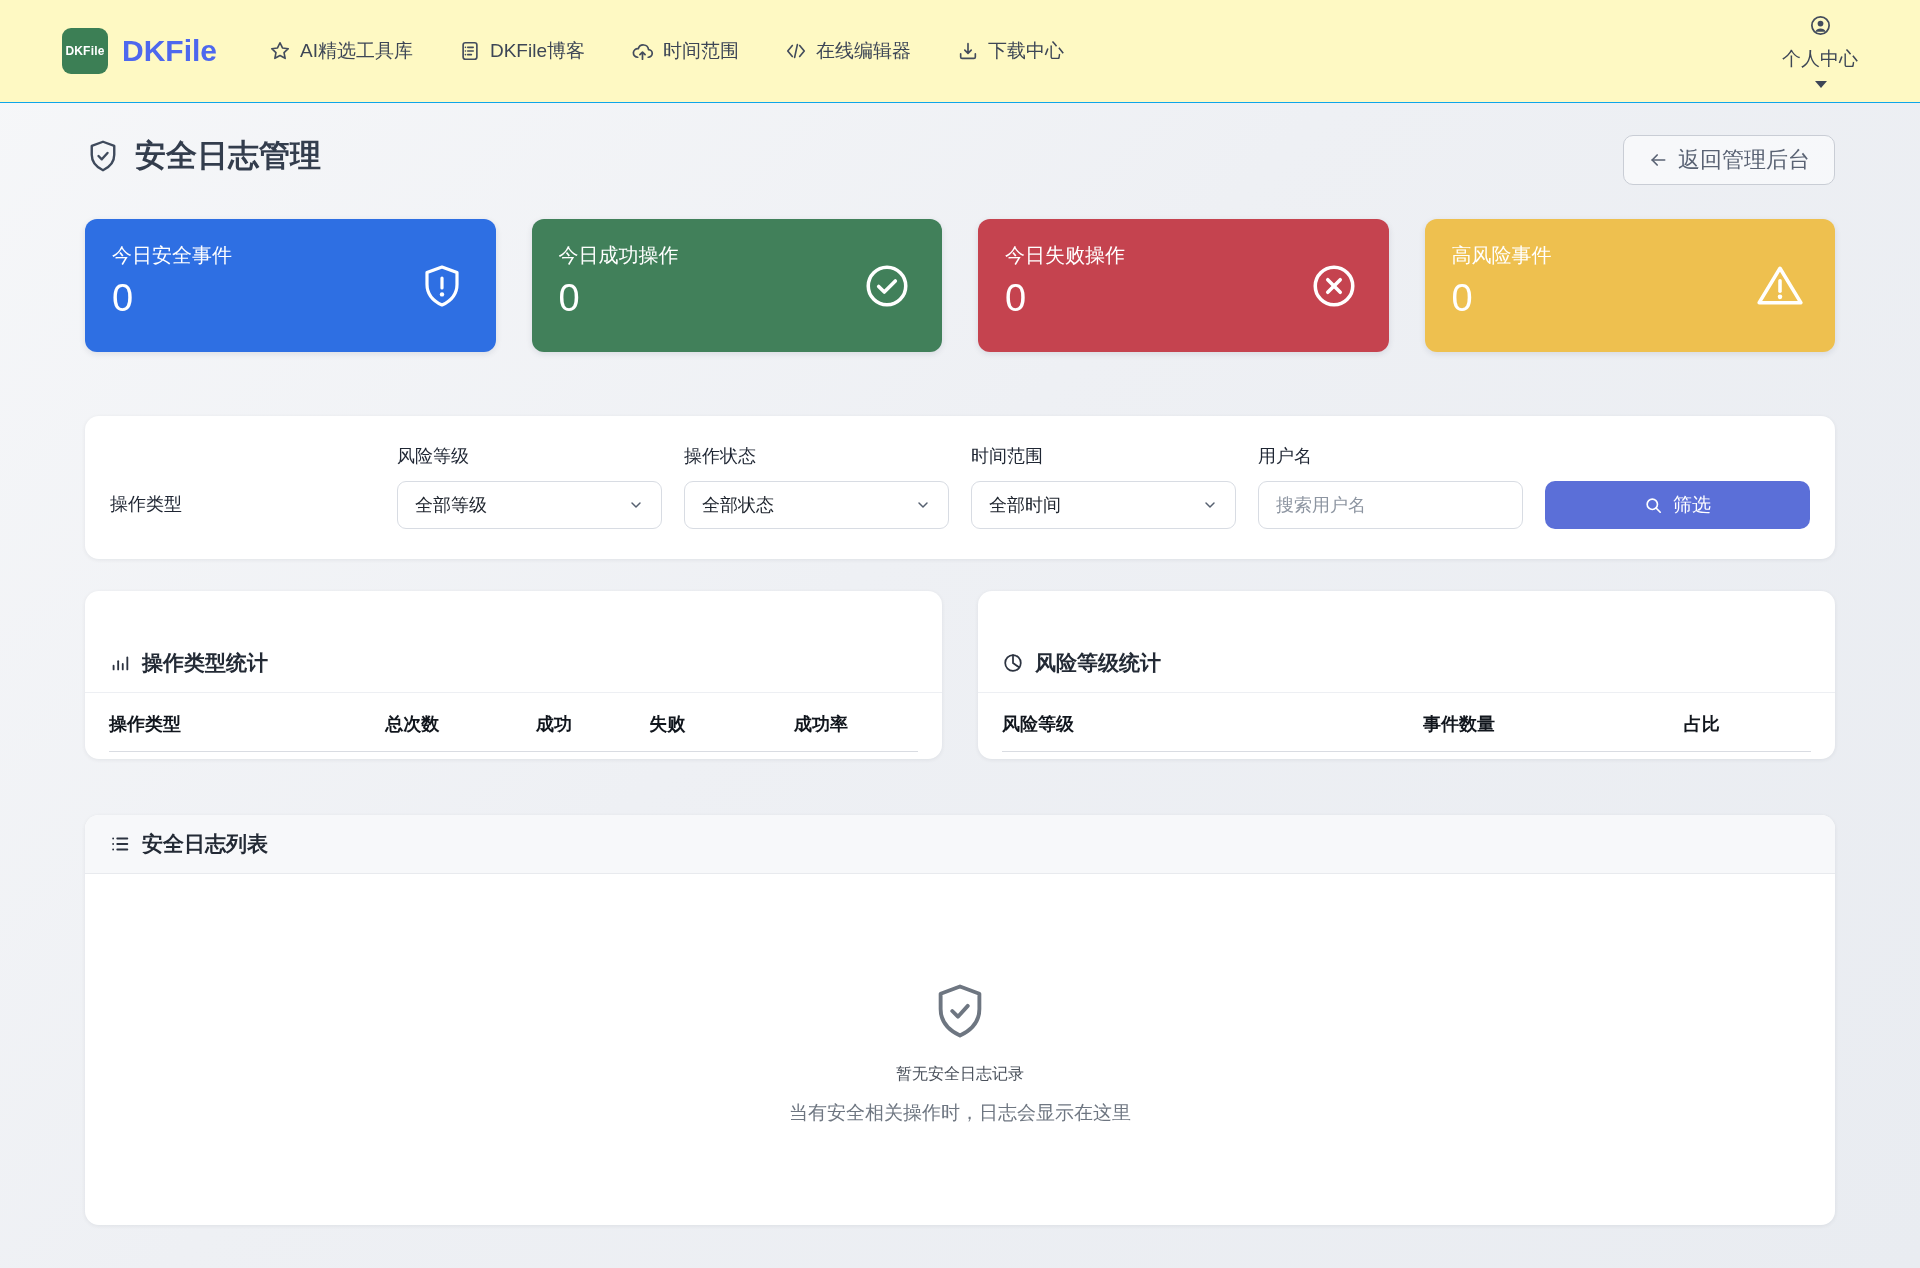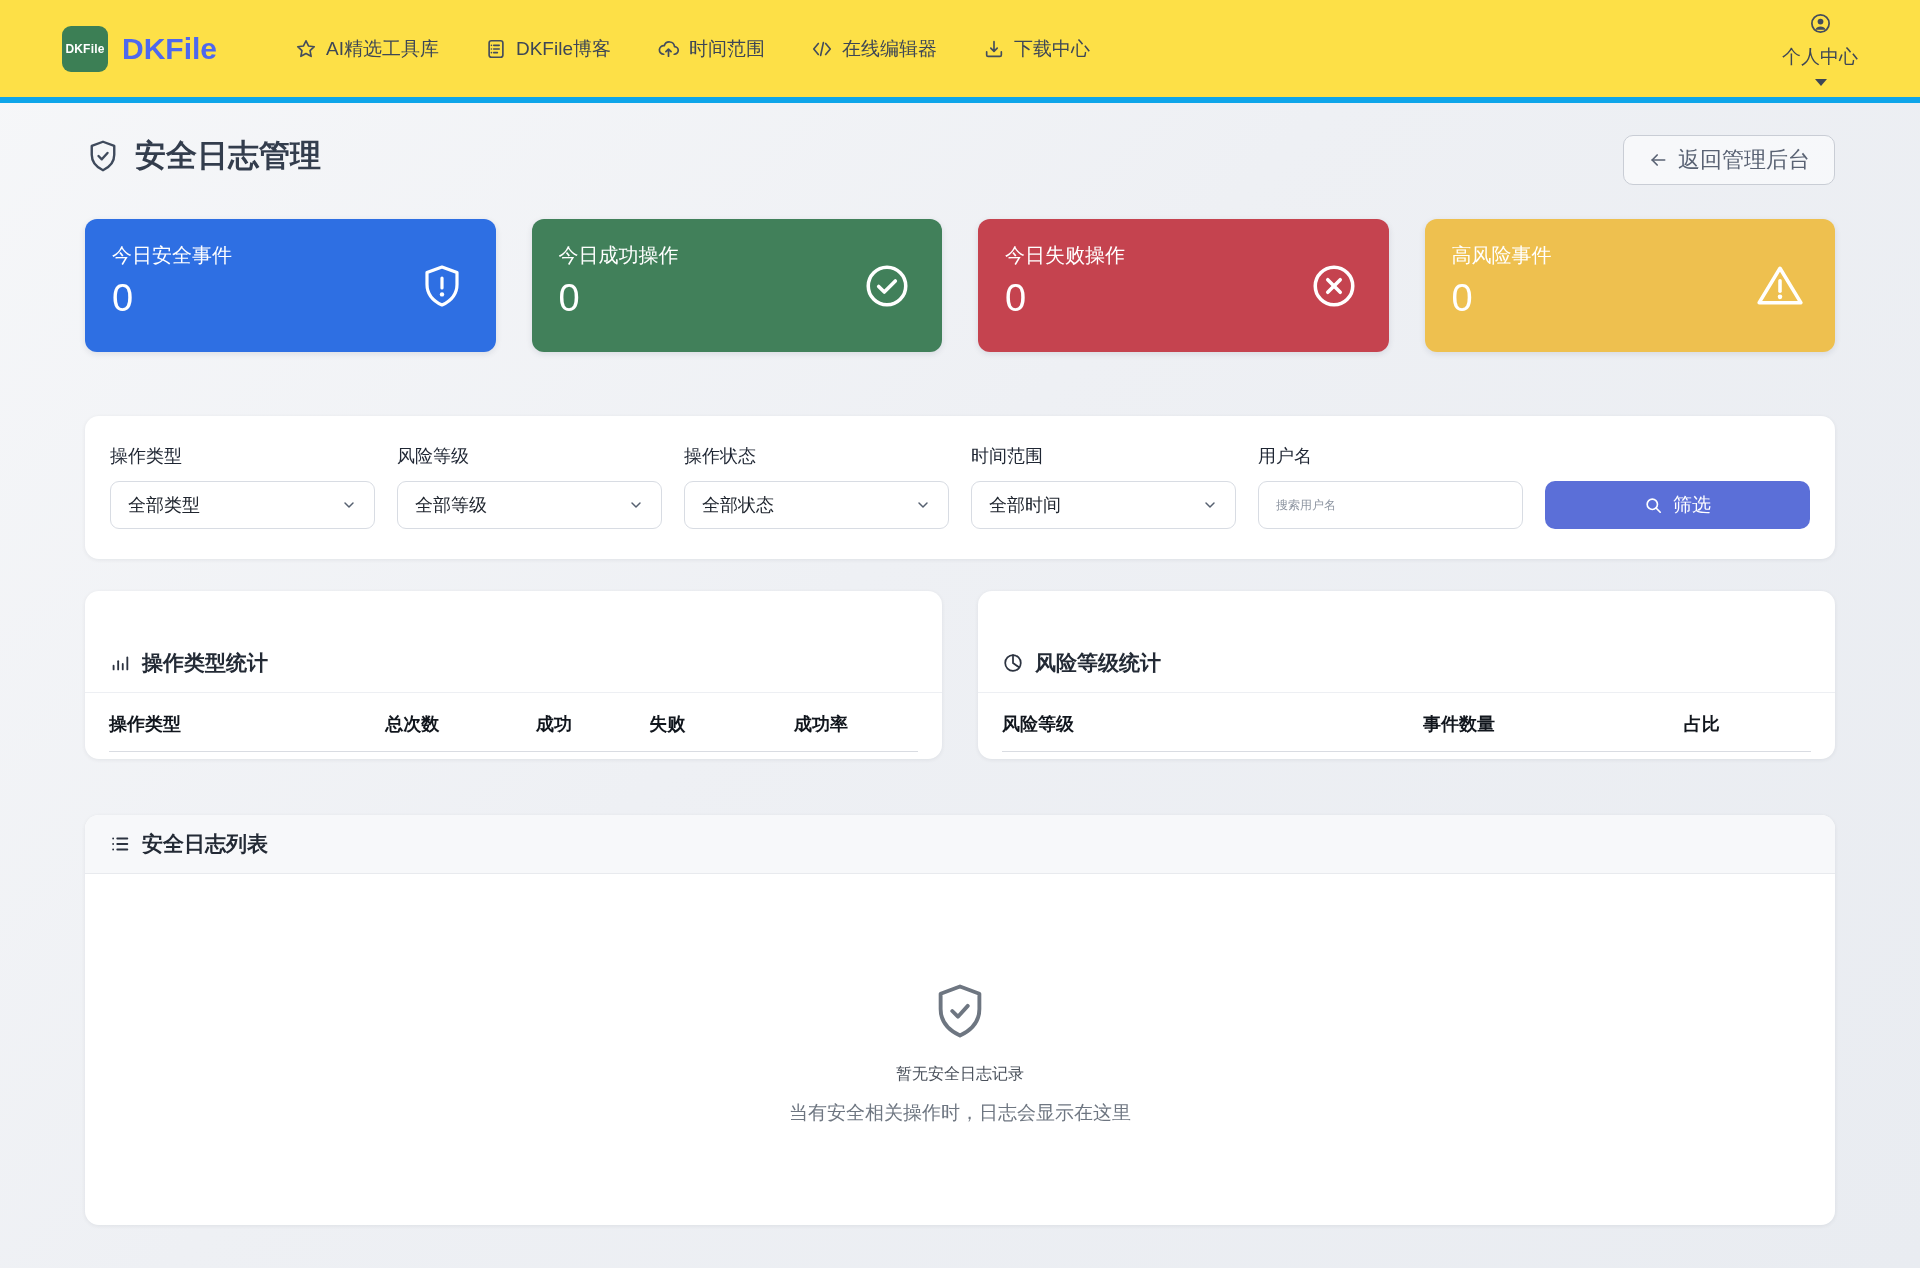--- a/index.html
+++ b/index.html
@@ -6,22 +6,22 @@
   html,body { width:1920px; height:1268px; overflow:hidden; }
   body {
     font-family:"Liberation Sans","DejaVu Sans",sans-serif;
     background:linear-gradient(135deg,#f6f7f9 0%,#eef0f4 45%,#e9ecf1 100%);
     color:#2c3442;
   }
   svg { display:block; }
 
   
   .navbar {
-    height:103px; background:#fde047; border-bottom:6px solid #0ea5e9;
-    display:flex; align-items:center; padding:0 62px;gap:26px;
+    height:103px; background:#fef9c3; border-bottom:1px solid #0ea5e9;
+    display:flex; align-items:center; padding:0 62px;
   }
   .brand { display:flex; align-items:center; gap:14px; cursor:pointer; }
   .logo-badge {
     width:46px; height:46px; border-radius:9px; background:#3c7f55;
     color:#fff; font-size:12px; font-weight:700;
     display:flex; align-items:center; justify-content:center; letter-spacing:.2px;
   }
   .brand-name { font-size:30px; font-weight:700; color:#4e68ee; }
   .nav-items { display:flex; align-items:center; margin-left:52px; gap:46px; }
   .nav-item {
@@ -67,21 +67,21 @@
   }
   .field-label { display:block; font-size:18px; color:#1f2633; margin-bottom:13px; }
   .select-box {
     height:48px; border:1px solid #d8dce3; border-radius:9px; background:#fff;
     display:flex; align-items:center; justify-content:space-between;
     padding:0 17px; font-size:18px; color:#20262f; cursor:pointer;
   }
   .select-box svg { color:#566070; }
   .text-input {
     width:100%; height:48px; border:1px solid #d8dce3; border-radius:9px;
-    padding:0 17px; font-size:12px; color:#20262f; font-family:inherit; outline:none;
+    padding:0 17px; font-size:18px; color:#20262f; font-family:inherit; outline:none;
   }
   .text-input::placeholder { color:#8d95a1; }
   .filter-btn {
     height:48px; width:100%; border:none; border-radius:10px; background:#5b6fd8;
     color:#fff; font-size:19px; font-family:inherit; cursor:pointer;
     display:flex; align-items:center; justify-content:center; gap:10px;
   }
 
   
   .stats-row { margin-top:32px; display:grid; grid-template-columns:1fr 1fr; gap:36px; }
@@ -249,28 +249,20 @@
             <line x1="12" y1="9.5" x2="12" y2="14.5"></line>
             <circle cx="12" cy="17.2" r="1.1" fill="#fff" stroke="none"></circle>
           </svg>
       </span>
     </div>
   </div>
 
   <div class="filter-card">
     <div class="field">
       <span class="field-label">操作类型</span>
-      <div class="select-box">
-        <span>全部类型</span>
-        <span>
-            <svg width="16" height="16" viewBox="0 0 24 24" fill="none" stroke="currentColor" stroke-width="2.2" stroke-linecap="round" stroke-linejoin="round">
-              <polyline points="6 9 12 15 18 9"></polyline>
-            </svg>
-          </span>
-      </div>
     </div>
     <div class="field">
       <span class="field-label">风险等级</span>
       <div class="select-box">
         <span>全部等级</span>
         <span>
             <svg width="16" height="16" viewBox="0 0 24 24" fill="none" stroke="currentColor" stroke-width="2.2" stroke-linecap="round" stroke-linejoin="round">
               <polyline points="6 9 12 15 18 9"></polyline>
             </svg>
           </span>

